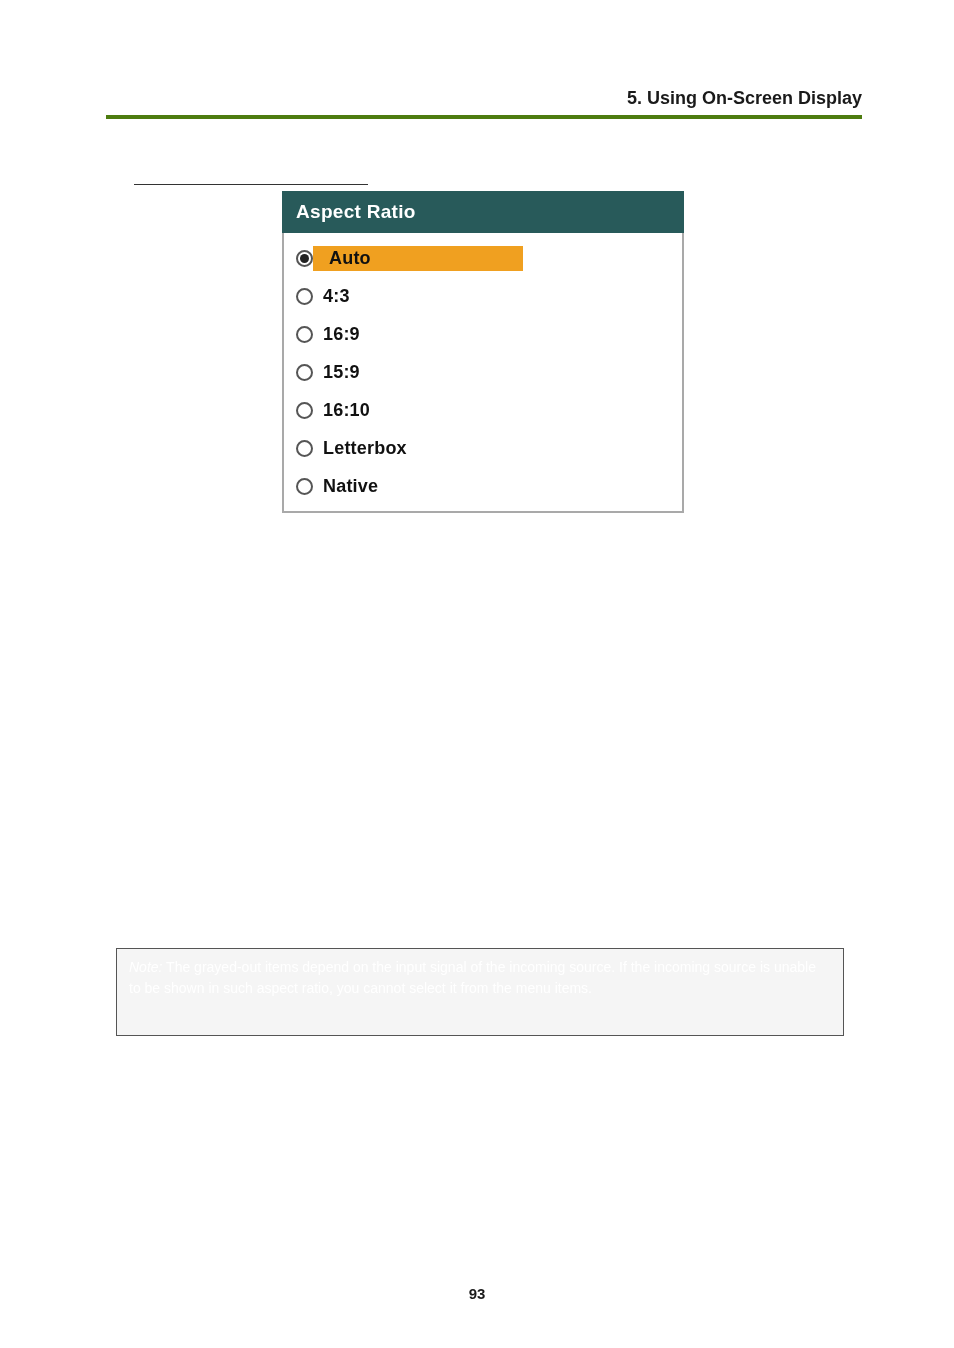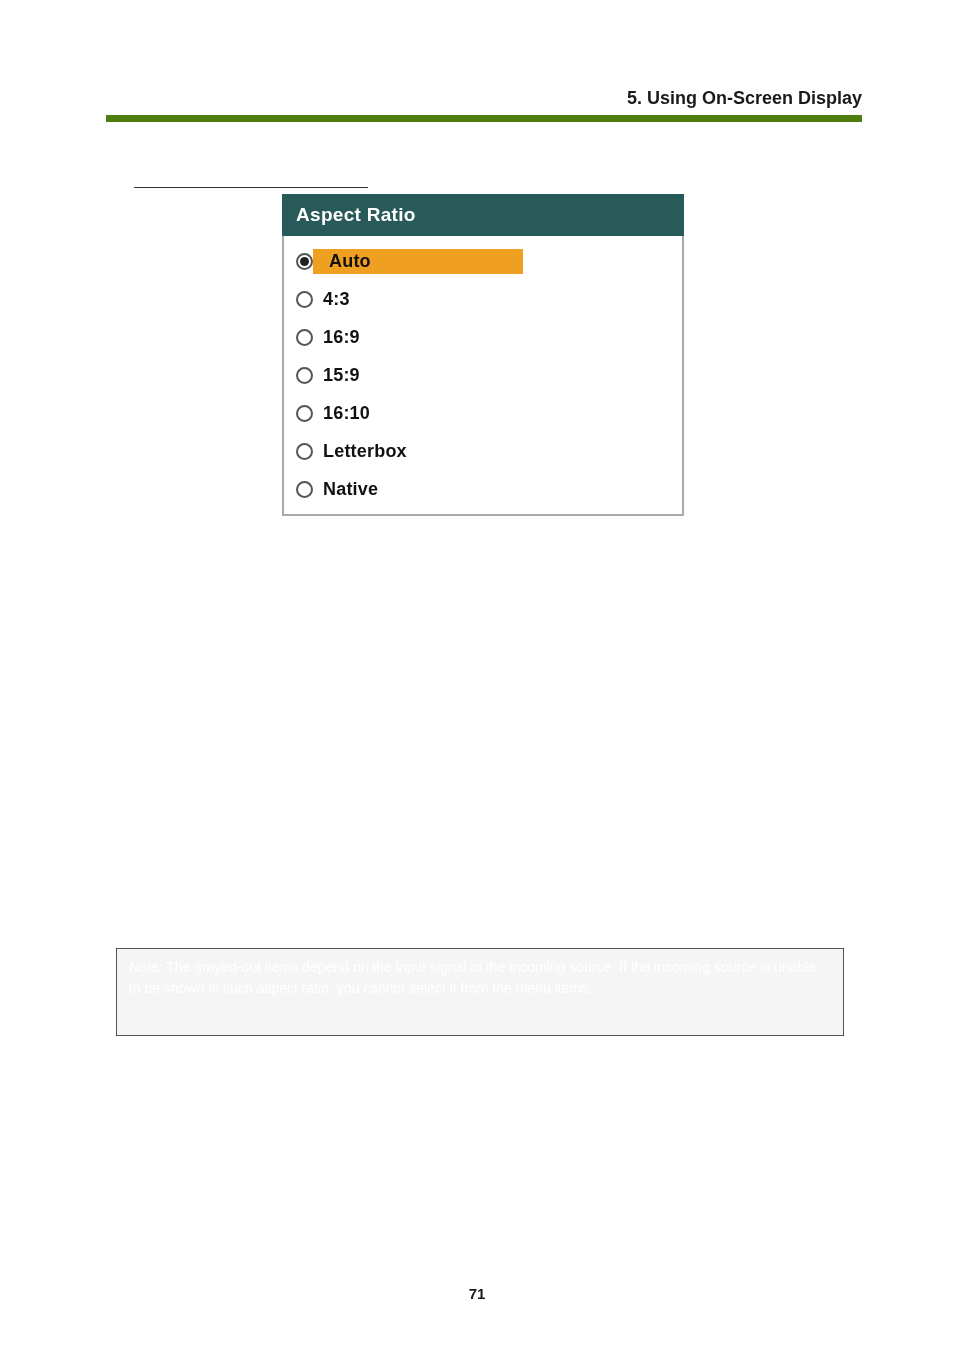--- a/index.html
+++ b/index.html
@@ -10,21 +10,21 @@
     font-family: Arial, sans-serif;
     position: relative;
   }
   .page {
     width: 100%;
     height: 100%;
     padding: 88px 94px 0 114px;
     position: relative;
   }
   .header-line {
-    border-bottom: 7px solid #4d7c0f;
+    border-bottom: 4px solid #4d7c0f;
     padding-bottom: 6px;
     text-align: right;
     color: #1a1a1a;
     font-weight: bold;
     font-size: 18px;
     margin-bottom: 38px;
     width: 756px;
     margin-left: -8px;
   }
   .section-underline {
@@ -198,15 +198,15 @@
     <div><span class="item-label">16:10</span><span> – Scales image to fit the full width of the screen at a 16:10 aspect ratio.</span></div>
     <div><span class="item-label">Letterbox</span><span> – Reduces image to display the true aspect ratio with black borders on top and bottom.</span></div>
     <div><span class="item-label">Native</span><span> – Displays the current image at its true resolution.</span></div>
   </div>
 
   <div class="note-box">
     <span class="note-label">Note:</span>
     <span>The grayed-out items depend on the input signal of the incoming source. If the incoming source is unable to be shown in such aspect ratio, you cannot select it from the menu items.</span>
   </div>
 
-  <div class="page-number">71</div>
+  <div class="page-number">93</div>
 
 </div>
 
 </body></html>

